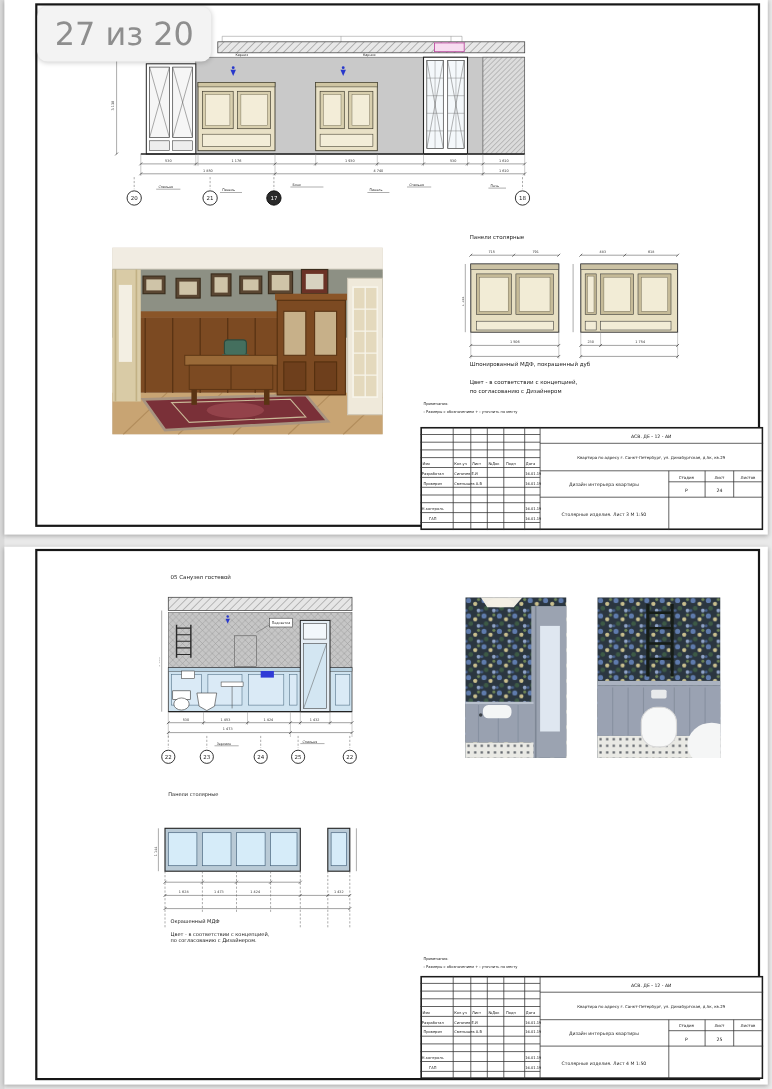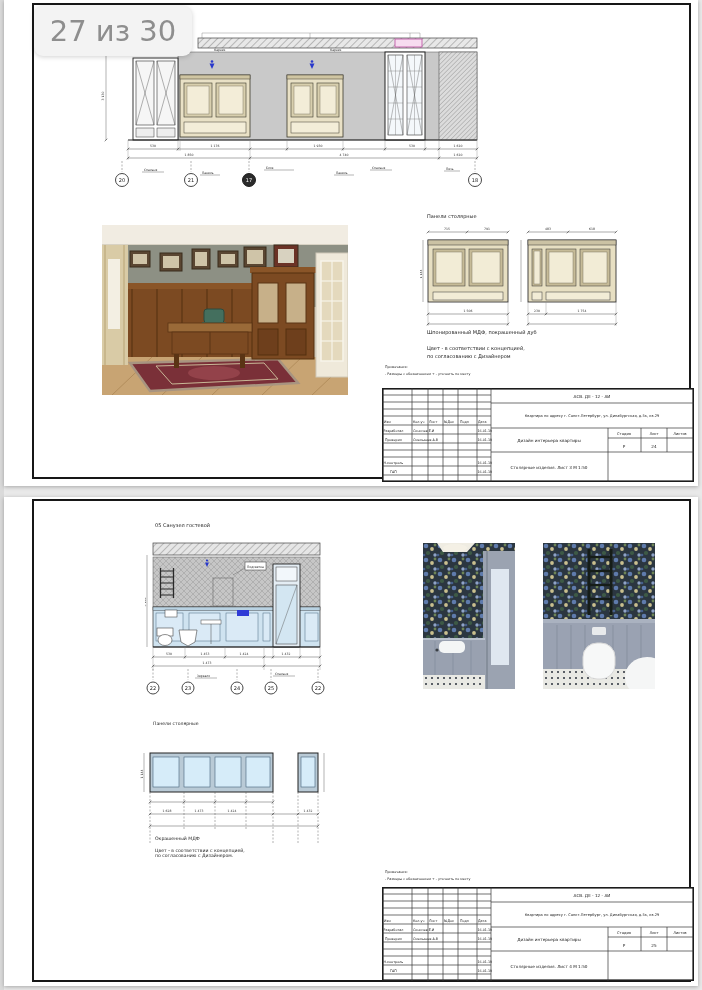--- a/index.html
+++ b/index.html
@@ -692,14 +692,14 @@
     <text x="167" y="54" class="s4">Дизайн интерьера квартиры</text>
     <text x="242" y="47" class="s35">Стадия</text>
     <text x="272" y="47" class="s35">Лист</text>
     <text x="298" y="47" class="s35">Листов</text>
     <text x="242" y="59.5" class="s4">Р</text>
     <text x="272" y="59.5" class="s4">25</text>
     <text x="298" y="59.5" class="s4"></text>
     <text x="167" y="81" class="s4">Столярные изделия. Лист 4  М 1:50</text>
   </svg>
 
-  <div class="badge">27 из 30</div>
+  <div class="badge">27 из 20</div>
 </div>
 
 </body></html>

